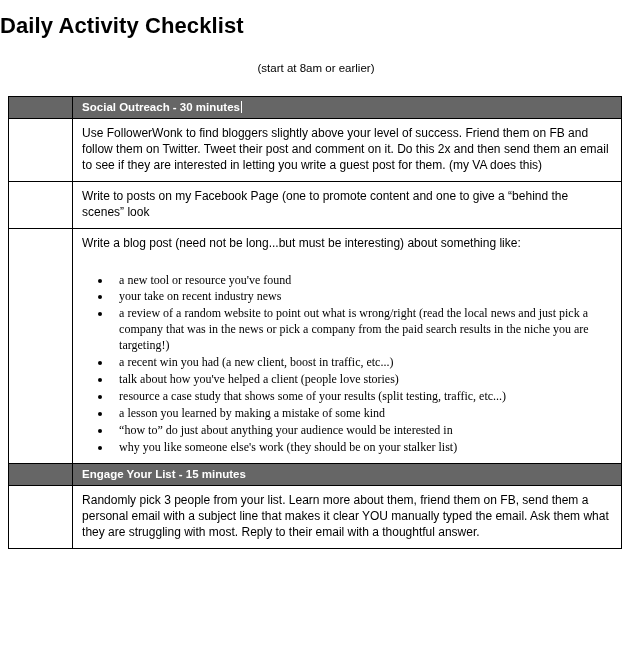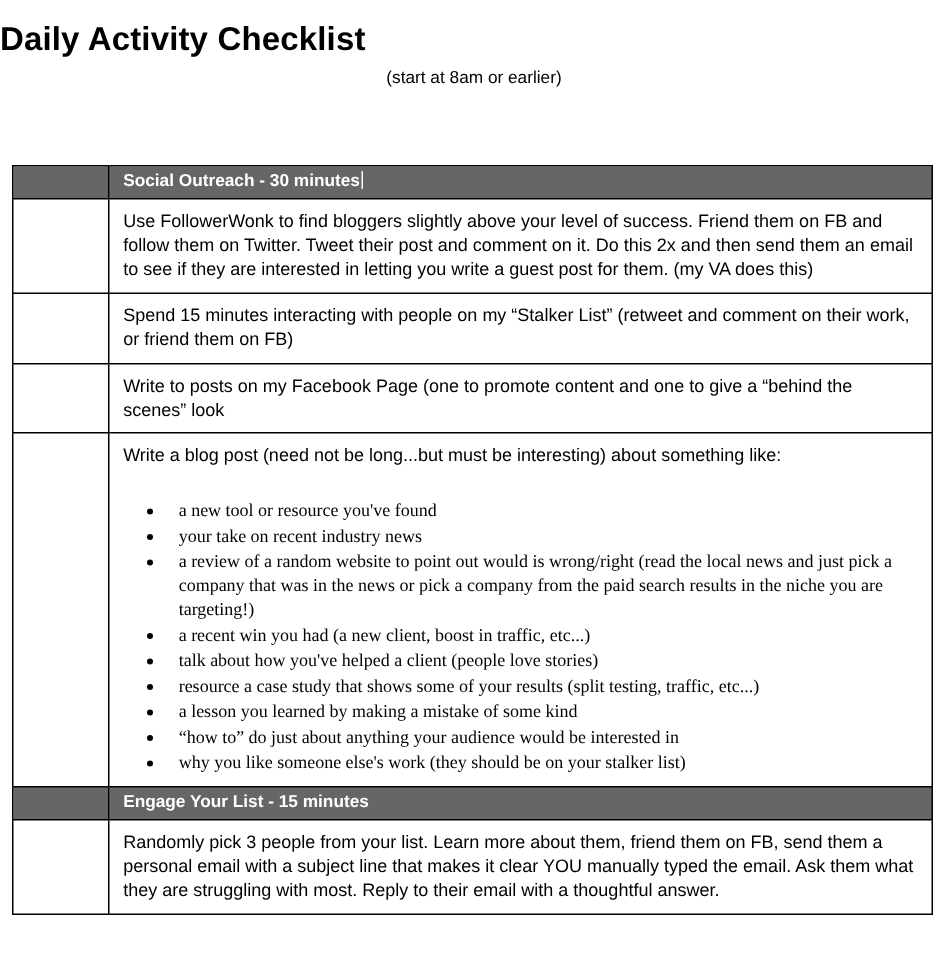--- a/index.html
+++ b/index.html
@@ -21,28 +21,28 @@
     font-size: 22px;
     font-weight: bold;
     letter-spacing: 0.1px;
     margin: 13px 0 0 0;
     line-height: 1.15;
   }
   .doc-subtitle {
     text-align: center;
     font-size: 11.5px;
     font-weight: normal;
-    margin: 8px 0 0 0;
+    margin: 24px 0 0 0;
     line-height: 1.2;
   }
 
   .table-wrap {
     position: absolute;
     left: 8px;
-    top: 110px;
+    top: 96px;
     width: 548px;
   }
 
   table.checklist {
     border-collapse: collapse;
     table-layout: fixed;
     width: 614px;
   }
   table.checklist td {
     border: 1px solid #000000;
@@ -138,43 +138,37 @@
         </td>
       </tr>
 
       <tr class="task-row">
         <td class="check-cell"></td>
         <td>
           <div class="task-text">Use FollowerWonk to find bloggers slightly above your level of success. Friend them on FB and follow them on Twitter. Tweet their post and comment on it. Do this 2x and then send them an email to see if they are interested in letting you write a guest post for them. (my VA does this)</div>
         </td>
       </tr>
 
-      <tr class="task-row">
-        <td class="check-cell"></td>
-        <td>
-          <div class="task-text">Spend 15 minutes interacting with people on my “Stalker List” (retweet and comment on their work, or friend them on FB)</div>
-        </td>
-      </tr>
 
       <tr class="task-row">
         <td class="check-cell"></td>
         <td>
           <div class="task-text">Write to posts on my Facebook Page (one to promote content and one to give a “behind the scenes” look</div>
         </td>
       </tr>
 
 
       <tr class="task-row">
         <td class="check-cell"></td>
         <td>
           <div class="task-text tight">Write a blog post (need not be long...but must be interesting) about something like:</div>
           <ul class="bullets">
             <li><span class="dot"></span><span>a new tool or resource you've found</span></li>
             <li><span class="dot"></span><span>your take on recent industry news</span></li>
-            <li><span class="dot"></span><span>a review of a random website to point out would is wrong/right (read the local news and just pick a company that was in the news or pick a company from the paid search results in the niche you are targeting!)</span></li>
+            <li><span class="dot"></span><span>a review of a random website to point out what is wrong/right (read the local news and just pick a company that was in the news or pick a company from the paid search results in the niche you are targeting!)</span></li>
             <li><span class="dot"></span><span>a recent win you had (a new client, boost in traffic, etc...)</span></li>
             <li><span class="dot"></span><span>talk about how you've helped a client (people love stories)</span></li>
             <li><span class="dot"></span><span>resource a case study that shows some of your results (split testing, traffic, etc...)</span></li>
             <li><span class="dot"></span><span>a lesson you learned by making a mistake of some kind</span></li>
             <li><span class="dot"></span><span>“how to” do just about anything your audience would be interested in</span></li>
             <li><span class="dot"></span><span>why you like someone else's work (they should be on your stalker list)</span></li>
           </ul>
         </td>
       </tr>
 

